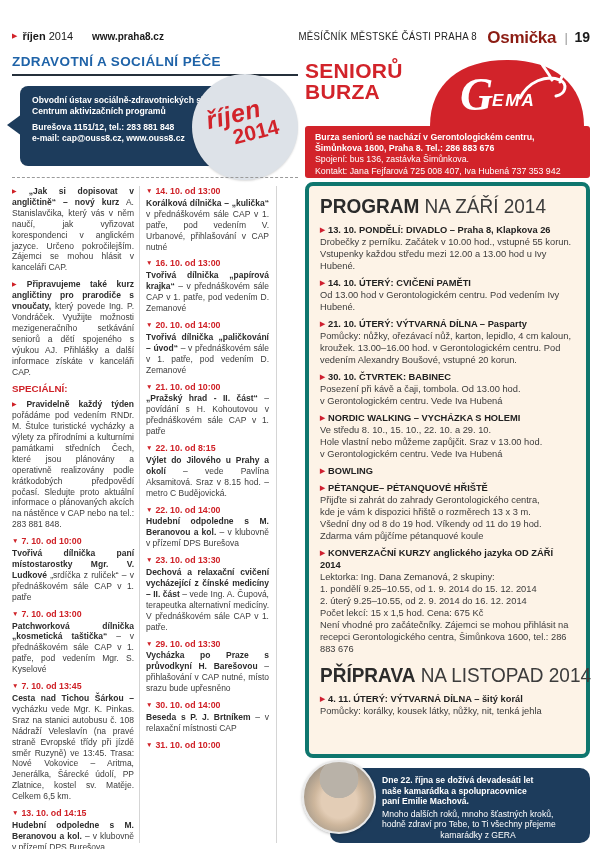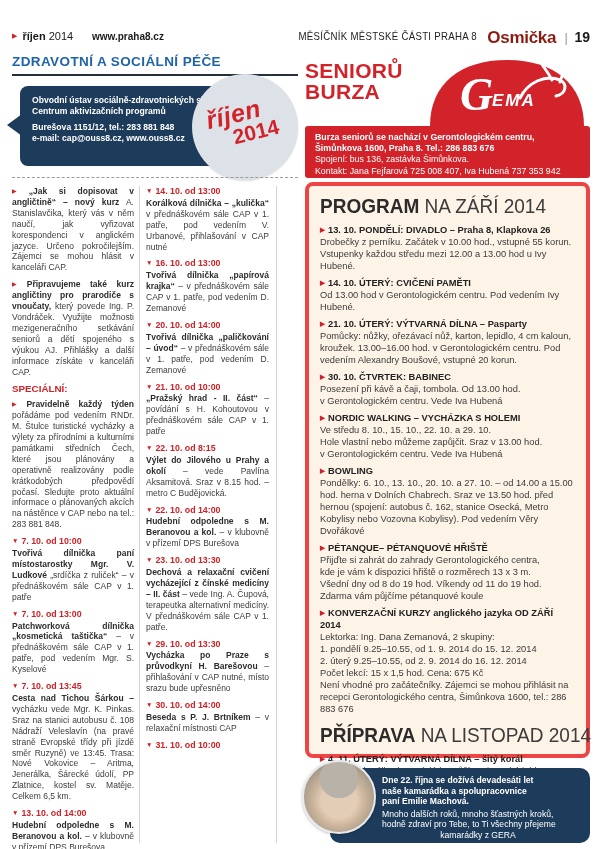--- a/index.html
+++ b/index.html
@@ -50,21 +50,21 @@
   .col-heading { color:#cf2127; font-weight:bold; font-size:9.8px; margin:7px 0 4px; text-align:left; }
 
   
   .burza-title { position:absolute; left:305px; top:60px; font-size:21px; line-height:21px; font-weight:bold; color:#d2232a; letter-spacing:0.3px; }
   .gema { position:absolute; left:424px; top:54px; width:166px; height:72px; }
   .burza-info { position:absolute; left:305px; top:126px; width:285px; height:52px; background:#d2232a; border-radius:3px; color:#fff; padding:6px 10px; }
   .burza-info .b1 { font-size:8.8px; font-weight:bold; line-height:10.5px; white-space:pre-line; }
   .burza-info .b2 { font-size:8.8px; line-height:10.5px; margin-top:1px; }
 
   
-  .program { position:absolute; left:305px; top:182px; width:285px; height:576px; background:#fdf3e7; border:4px solid #ef4444; border-radius:8px; padding:8px 11px 6px; }
+  .program { position:absolute; left:305px; top:182px; width:285px; height:576px; background:#fdf3e7; border:4px solid #0f766e; border-radius:8px; padding:8px 11px 6px; }
   .p-title { font-size:20px; line-height:24px; color:#2b2b2b; margin-bottom:6px; transform:scaleX(0.95); transform-origin:left; white-space:nowrap; }
   .p-title b { font-weight:bold; }
   .p-title span { font-weight:normal; color:#3c3c3c; }
   .p-entry { margin-bottom:5px; }
   .p-head { font-size:9.3px; font-weight:bold; color:#222; line-height:12px; }
   .p-head .arr2 { font-size:6.5px; color:#cf2030; vertical-align:1px; margin-right:3px; }
   .p-body { font-size:9.3px; color:#3b3b3b; line-height:12px; white-space:pre-line; }
 
   
   .greet { position:absolute; left:330px; top:768px; width:260px; height:75px; background:#1d3c5c; border-radius:10px; color:#fff; padding:7px 16px 6px 52px; }
@@ -135,21 +135,21 @@
       </div>
       <div class="entry">
         <div class="dateline"><span class="tri">▼</span><span class="date-text">7. 10. od 13:00</span></div>
         <p class="body"><b class="lead">Patchworková dílnička „kosmetická taštička“</b><span class="rest"> – v přednáškovém sále CAP v 1. patře, pod vedením Mgr. S. Kyselové</span></p>
       </div>
       <div class="entry">
         <div class="dateline"><span class="tri">▼</span><span class="date-text">7. 10. od 13:45</span></div>
         <p class="body"><b class="lead">Cesta nad Tichou Šárkou –</b><span class="rest"> vycházku vede Mgr. K. Pinkas. Sraz na stanici autobusu č. 108 Nádraží Veleslavín (na pravé straně Evropské třídy při jízdě směr Ruzyně) ve 13:45. Trasa: Nové Vokovice – Aritma, Jenerálka, Šárecké údolí, PP Zlatnice, kostel sv. Matěje. Celkem 6,5 km.</span></p>
       </div>
       <div class="entry">
-        <div class="dateline"><span class="tri">▼</span><span class="date-text">13. 10. od 14:00</span></div>
+        <div class="dateline"><span class="tri">▼</span><span class="date-text">13. 10. od 14:15</span></div>
         <p class="body"><b class="lead">Hudební odpoledne s M. Beranovou a kol.</b><span class="rest"> – v klubovně v přízemí DPS Burešova</span></p>
       </div>
     </div>
   <div class="vdiv vdiv1"></div>
   <div class="col col-mid">
       <div class="entry">
         <div class="dateline"><span class="tri">▼</span><span class="date-text">14. 10. od 13:00</span></div>
         <p class="body"><b class="lead">Korálková dílnička – „kulička“</b><span class="rest"> v přednáškovém sále CAP v 1. patře, pod vedením V. Urbanové, přihlašování v CAP nutné</span></p>
       </div>
       <div class="entry">
@@ -232,21 +232,20 @@
 v Gerontologickém centru. Vede Iva Hubená</div>
         </div>
         <div class="p-entry">
           <div class="p-head"><span class="arr2">▶</span><b>NORDIC WALKING – VYCHÁZKA S HOLEMI</b></div>
           <div class="p-body">Ve středu 8. 10., 15. 10., 22. 10. a 29. 10.
 Hole vlastní nebo můžeme zapůjčit. Sraz v 13.00 hod.
 v Gerontologickém centru. Vede Iva Hubená</div>
         </div>
         <div class="p-entry">
           <div class="p-head"><span class="arr2">▶</span><b>BOWLING</b></div>
-          <div class="p-body">Pondělky: 6. 10., 13. 10., 20. 10. a 27. 10. – od 14.00 a 15.00 hod. herna v Dolních Chabrech. Sraz ve 13.50 hod. před hernou (spojení: autobus č. 162, stanice Osecká, Metro Kobylisy nebo Vozovna Kobylisy). Pod vedením Věry Dvořákové</div>
         </div>
         <div class="p-entry">
           <div class="p-head"><span class="arr2">▶</span><b>PÉTANQUE– PÉTANQUOVÉ HŘIŠTĚ</b></div>
           <div class="p-body">Přijďte si zahrát do zahrady Gerontologického centra,
 kde je vám k dispozici hřiště o rozměrech 13 x 3 m.
 Všední dny od 8 do 19 hod. Víkendy od 11 do 19 hod.
 Zdarma vám půjčíme pétanquové koule</div>
         </div>
         <div class="p-entry">
           <div class="p-head"><span class="arr2">▶</span><b>KONVERZAČNÍ KURZY anglického jazyka OD ZÁŘÍ 2014</b></div>

